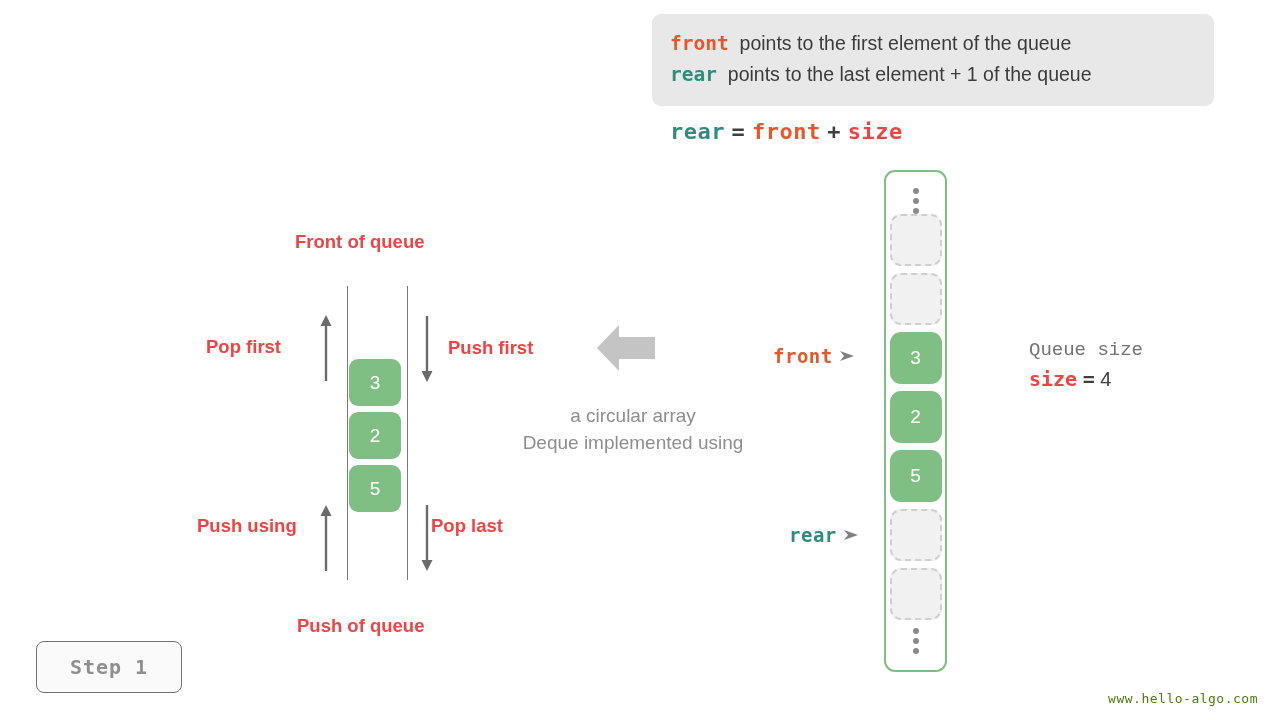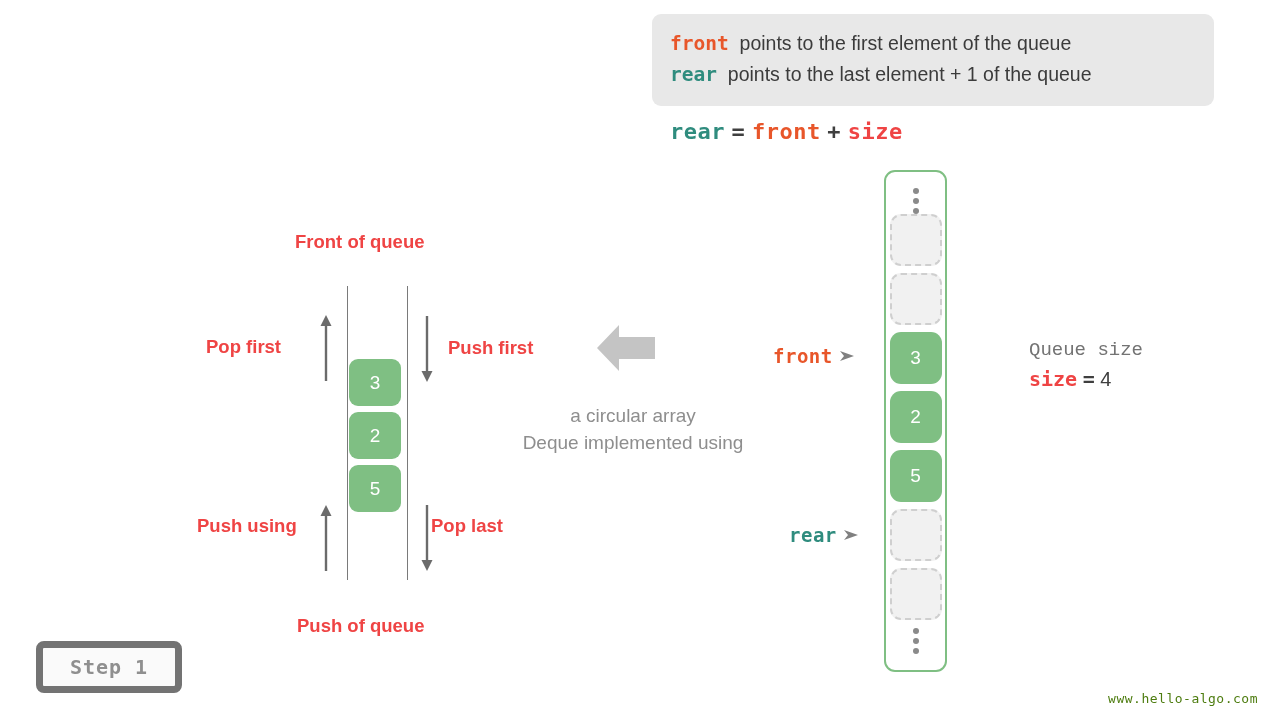--- a/index.html
+++ b/index.html
@@ -213,21 +213,21 @@
   }
 
   
   .step-badge {
     position: absolute;
     left: 36px;
     top: 641px;
     width: 146px;
     height: 52px;
     box-sizing: border-box;
-    border: 7px solid #737373;
+    border: 1px solid #737373;
     border-radius: 8px;
     background: #fafafa;
     display: flex;
     align-items: center;
     justify-content: center;
     font-family: "DejaVu Sans Mono","Liberation Mono",monospace;
     font-weight: bold;
     font-size: 20px;
     letter-spacing: 1px;
     color: #8f8f8f;

